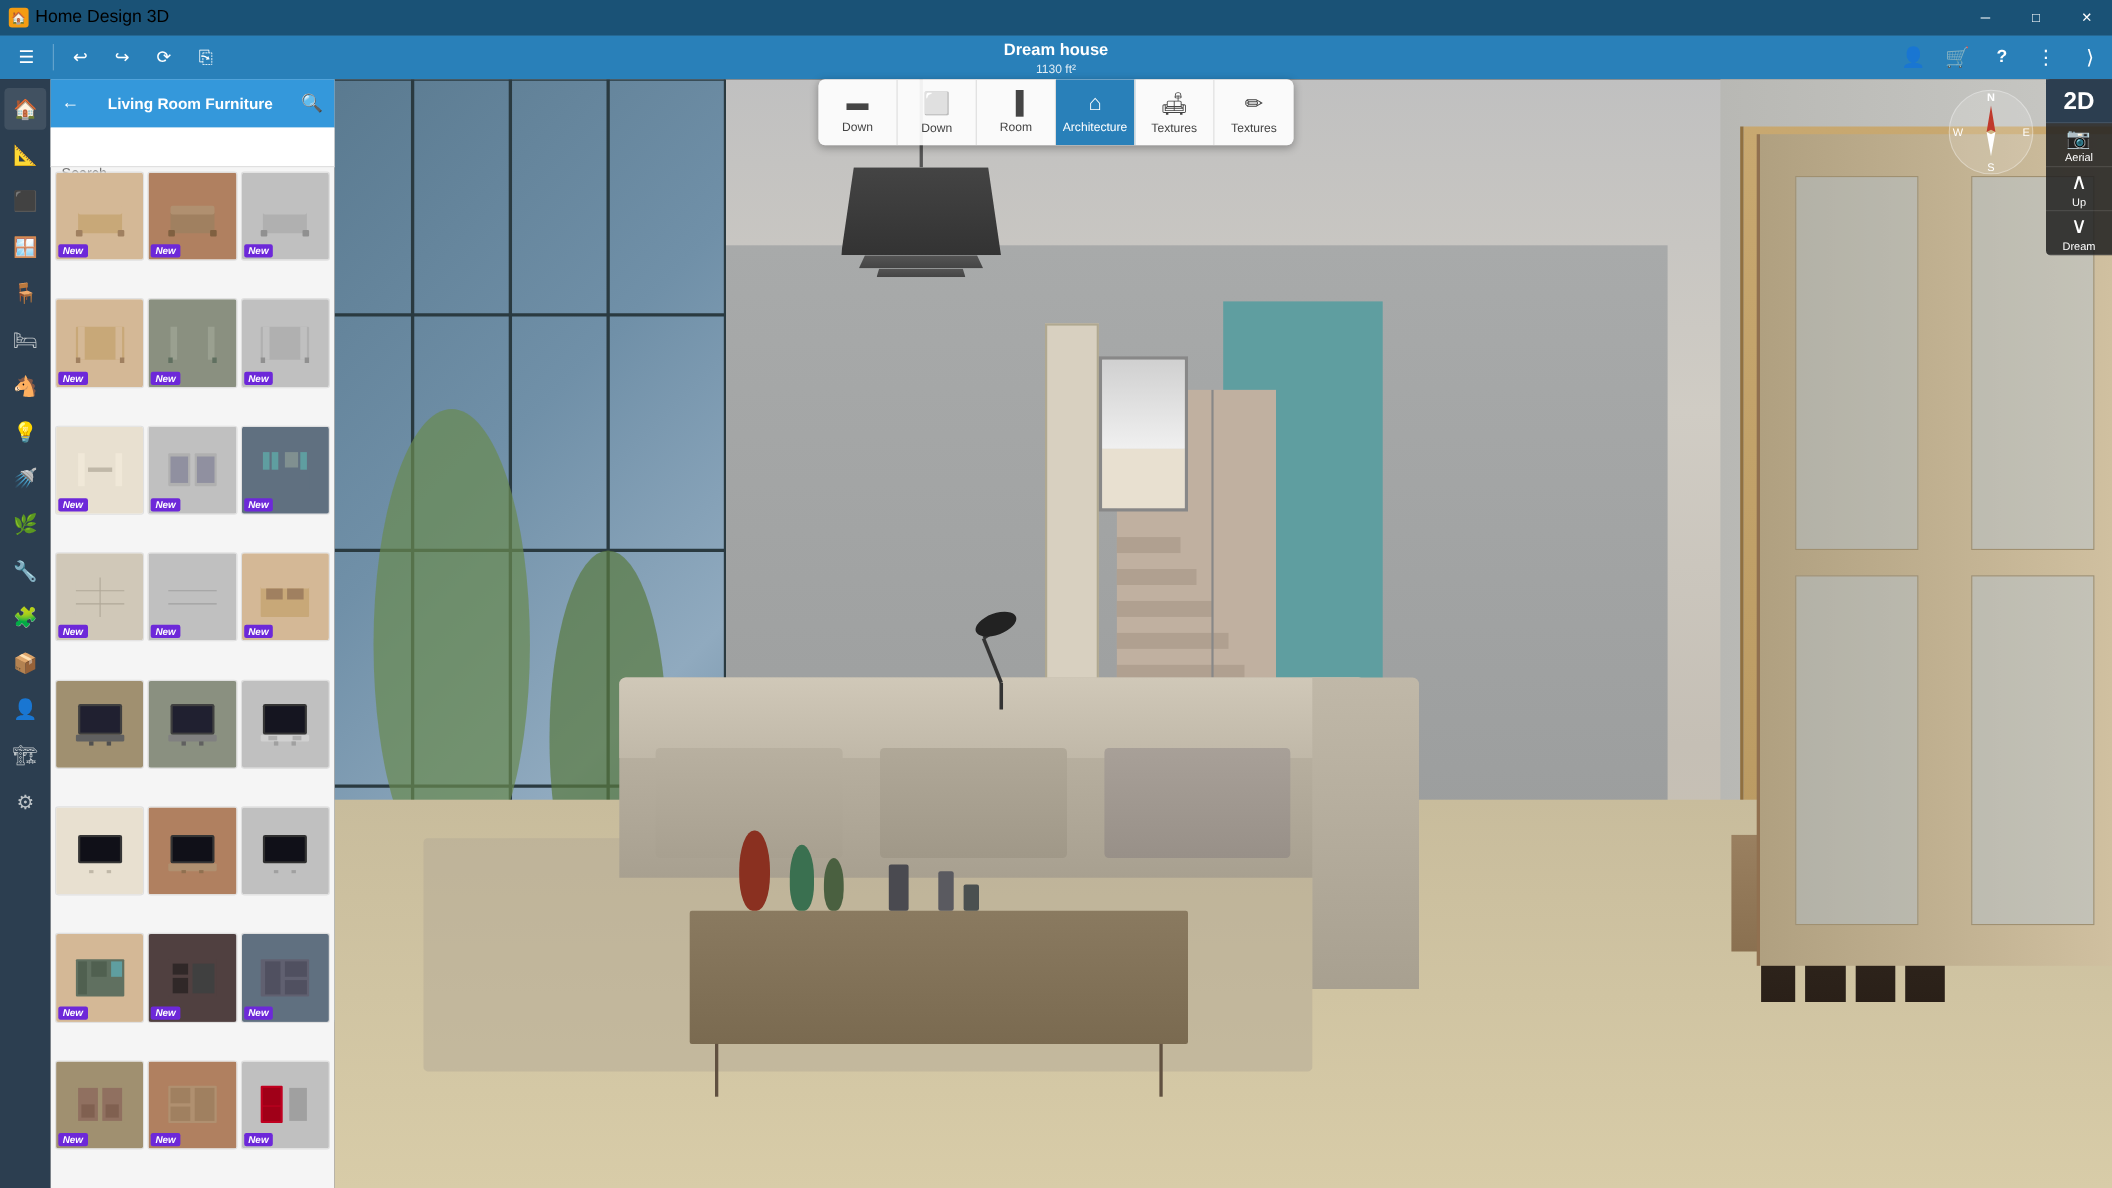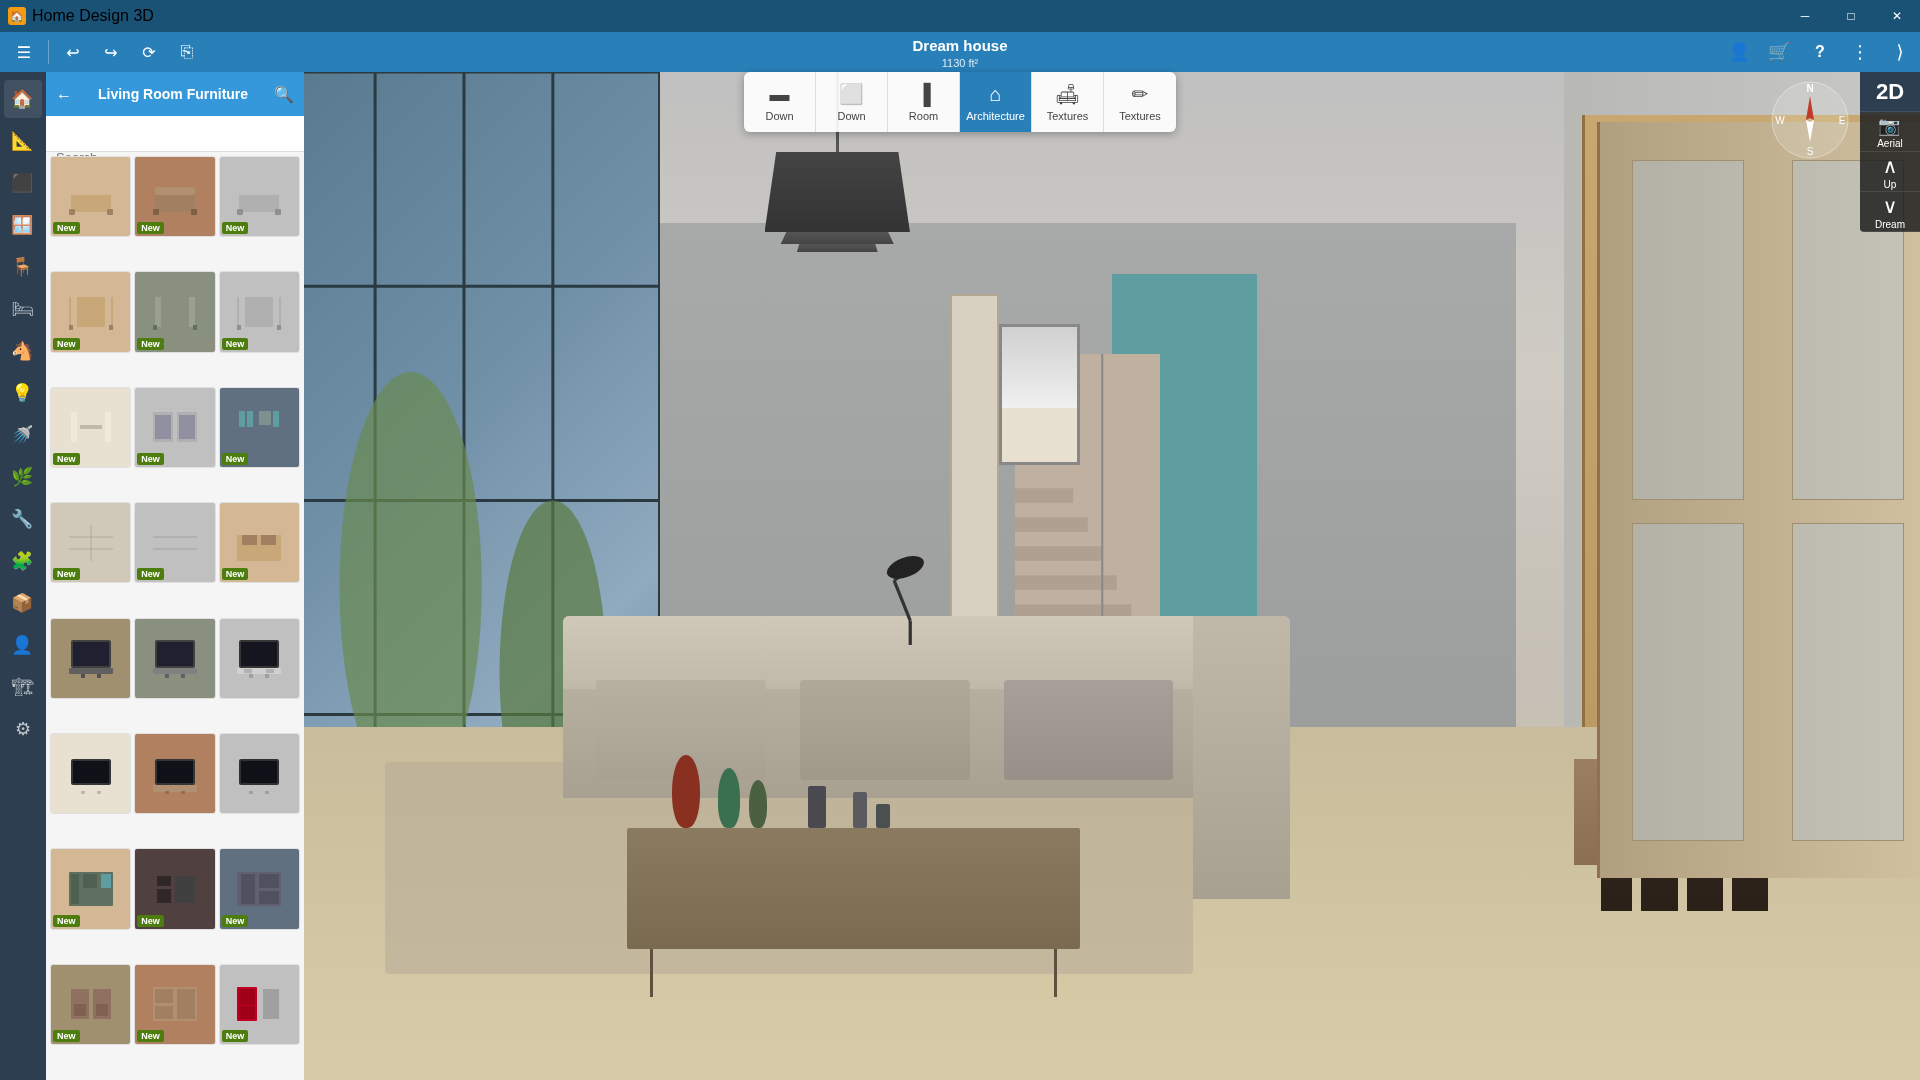--- a/index.html
+++ b/index.html
@@ -125,22 +125,22 @@
       display: flex; align-items: center; justify-content: center;
       overflow: hidden;
     }
     .furniture-thumb {
       width: 100%; height: 100%; object-fit: cover;
       display: flex; align-items: center; justify-content: center;
       font-size: 28px;
     }
     .new-badge {
       position: absolute; bottom: 2px; left: 2px;
-      background: #4d7c0f; color: white; font-size: 9px; font-weight: bold;
-      padding: 1px 4px; border-radius: 2px;
+      background: #6d28d9; color: white; font-size: 9px; font-weight: bold;
+      padding: 1px 4px; border-radius: 2px; font-style: italic;
     }
 
     
     #viewport {
       flex: 1; position: relative; overflow: hidden;
     }
 
     
     #furniture-grid::-webkit-scrollbar { width: 6px; }
     #furniture-grid::-webkit-scrollbar-track { background: #f0f0f0; }

